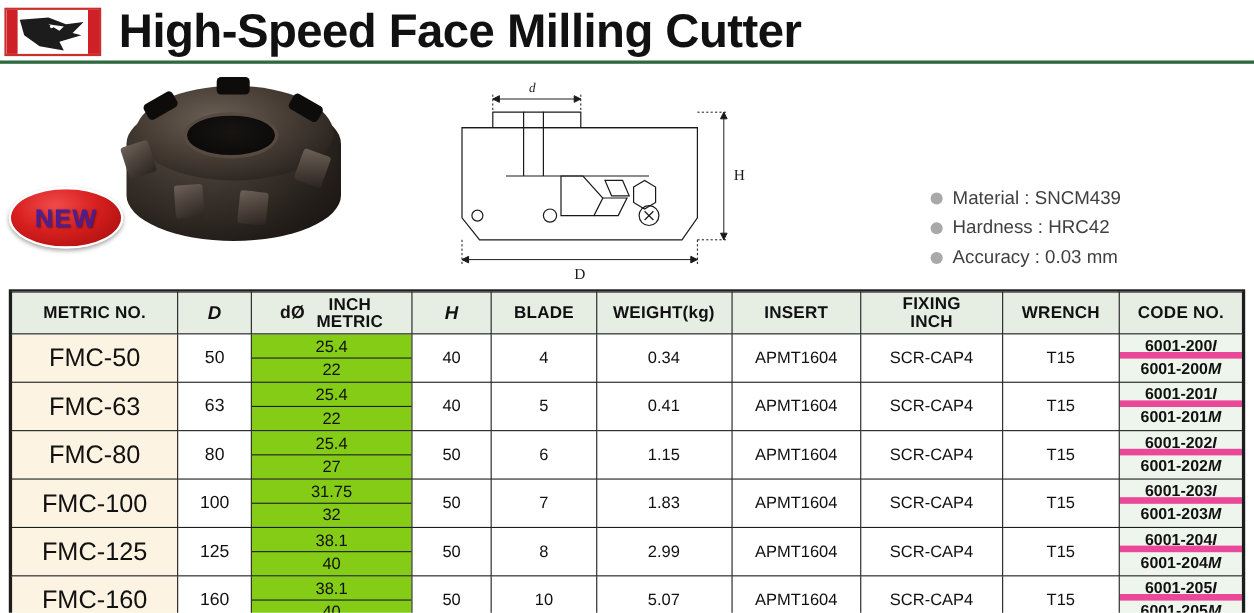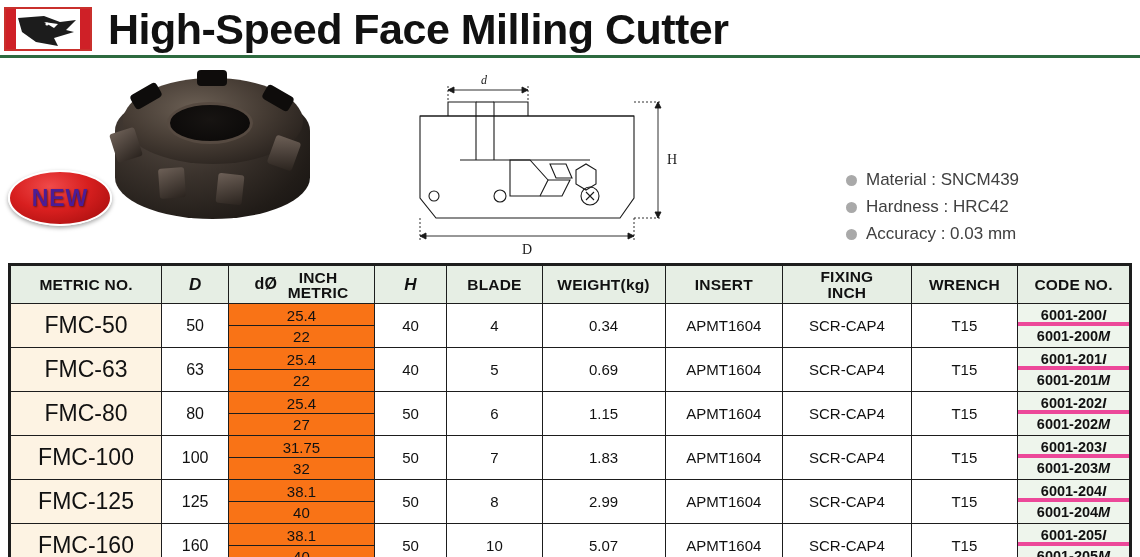--- a/index.html
+++ b/index.html
@@ -200,37 +200,37 @@
 
   tbody td { height: 44px; }
   td.order {
     background: #fdf3e3;
     font-weight: normal;
     font-size: 23px;
   }
   td.dval { background: #ffffff; font-size: 16px; }
   td.do {
     padding: 0;
-    background: #f97316;
+    background: #84cc16;
     text-align: center;
   }
   td.do .top, td.do .bot {
     height: 21px;
     line-height: 21px;
     font-size: 15px;
   }
   td.do .top { border-bottom: 1px solid #1d1d1d; }
   td.code { padding: 0; background: #eef5ec; }
   td.code .top, td.code .bot {
     height: 21px;
     line-height: 21px;
     font-size: 14.5px;
     font-weight: bold;
   }
-  td.code .top { border-bottom: 4px solid #ec4899; }
+  td.code .top { border-bottom: 6px solid #ec4899; }
   td.code .sfx { font-style: italic; }
 </style>
 </head>
 <body>
 
 <div class="header">
   <div class="logo">
     <div class="bar-left"></div>
     <div class="bar-right"></div>
     <svg width="68" height="38" viewBox="0 0 68 38">
@@ -390,21 +390,21 @@
 
       <tr>
         <td class="order">FMC-63</td>
         <td class="dval">63</td>
         <td class="do">
           <div class="top">25.4</div>
           <div class="bot">22</div>
         </td>
         <td>40</td>
         <td>5</td>
-        <td>0.69</td>
+        <td>0.41</td>
         <td>APMT1604</td>
         <td>SCR-CAP4</td>
         <td>T15</td>
         <td class="code">
           <div class="top"><span>6001-201</span><span class="sfx">I</span></div>
           <div class="bot"><span>6001-201</span><span class="sfx">M</span></div>
         </td>
       </tr>
 
       <tr>

